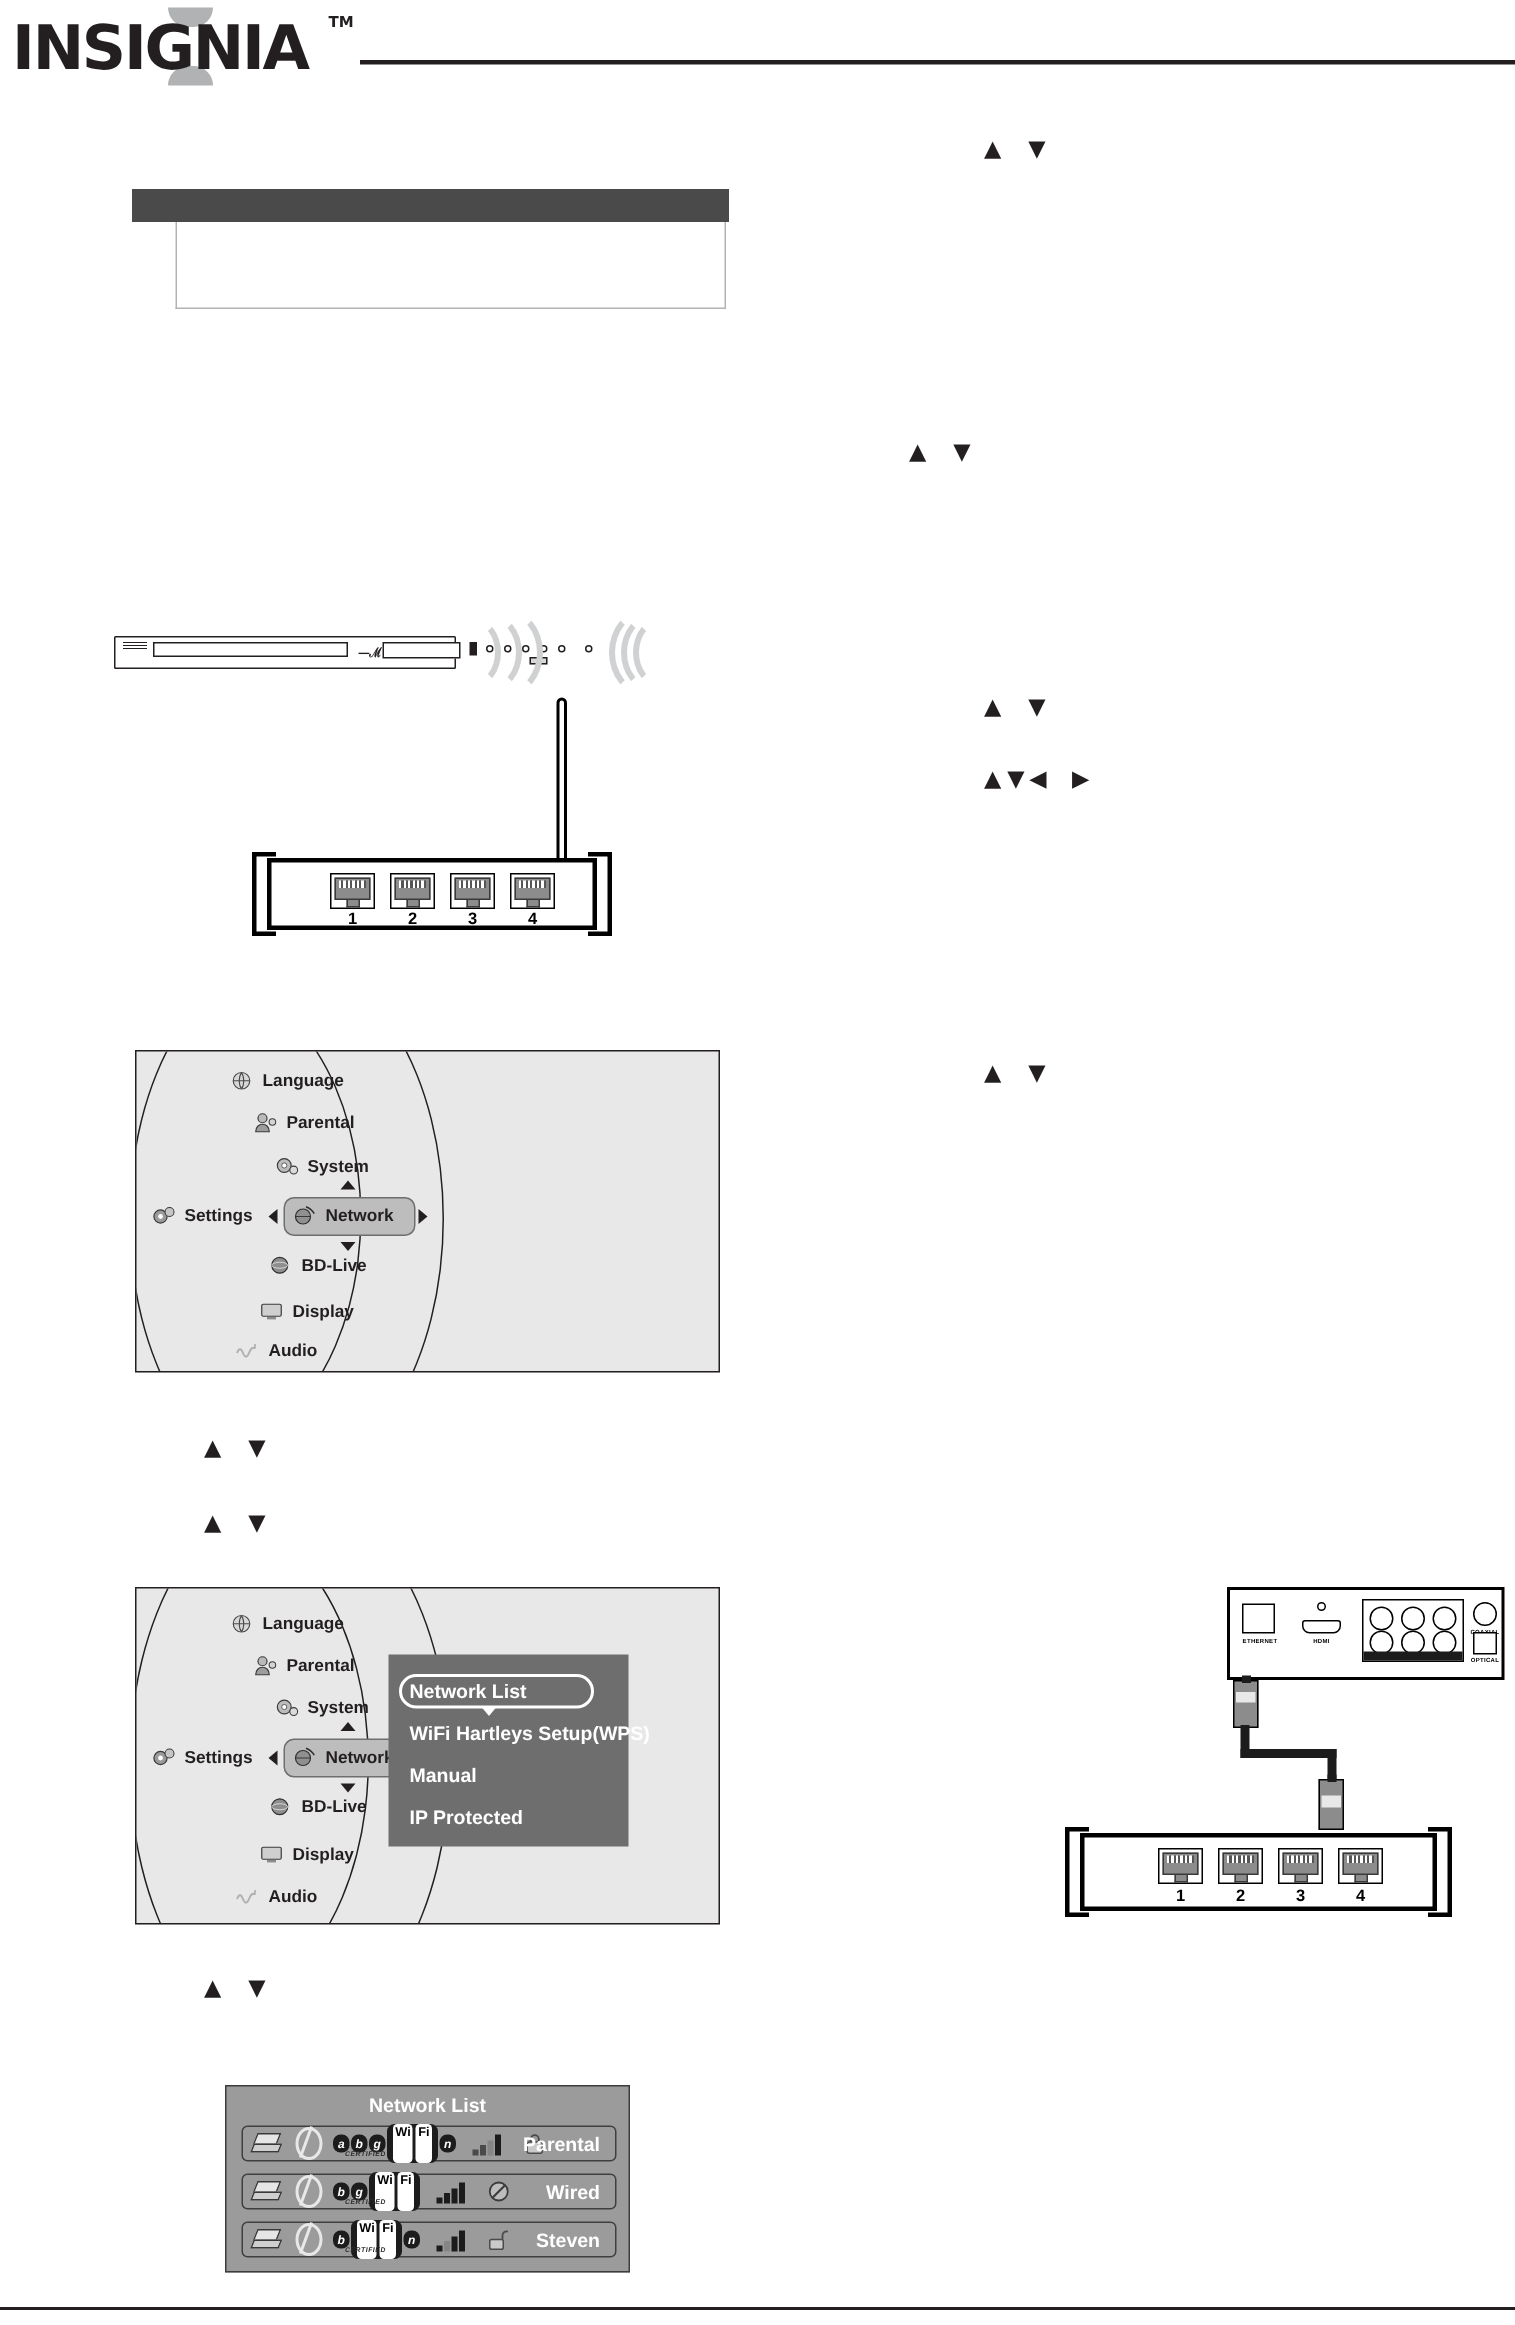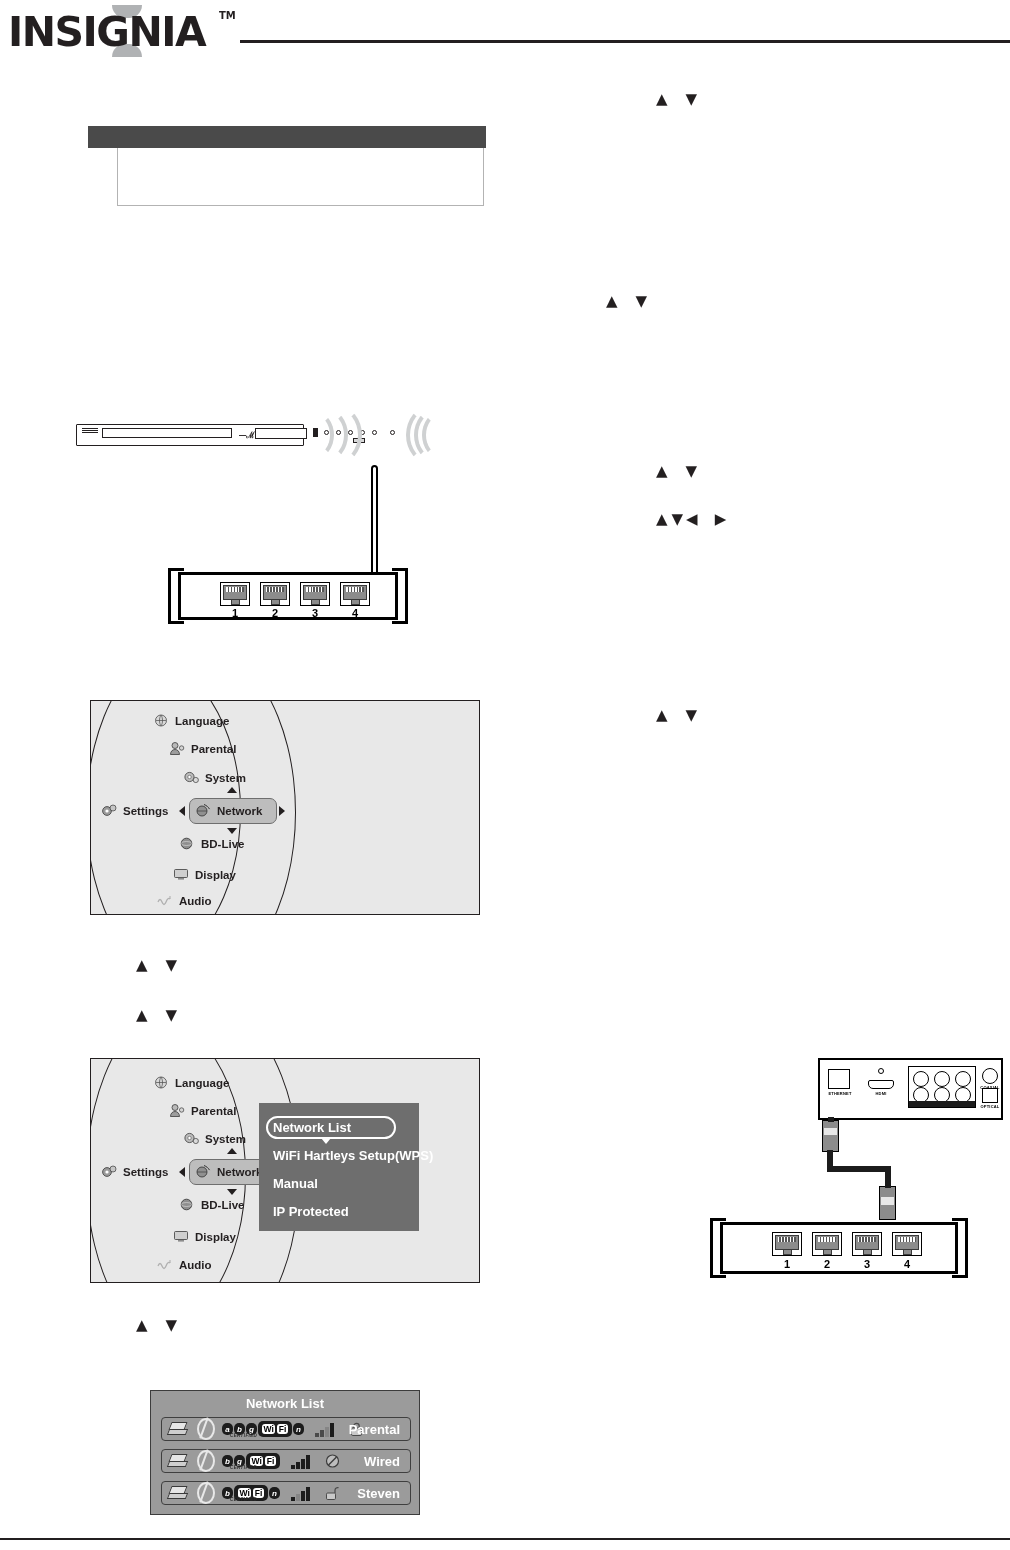--- a/index.html
+++ b/index.html
@@ -242,22 +242,22 @@
     margin-left:7px;height:14px;display:flex;align-items:center;
     position:relative;
   }
   .wifi-badge .seg{
     height:12px;background:#1c1c1c;color:#ffffff;font-size:8px;font-weight:bold;
     display:flex;align-items:center;justify-content:center;padding:0 2px;
     border-radius:5px;margin-right:1px;min-width:7px;
     font-family:"Liberation Sans", sans-serif;
   }
   .wifi-badge .wifitxt{
-    height:16px;background:#1c1c1c;color:#fff;font-size:8.5px;font-weight:bold;
-    display:flex;align-items:center;padding:0 3px;border-radius:5px;margin-right:1px;
+    height:26px;background:#1c1c1c;color:#fff;font-size:8.5px;font-weight:bold;
+    display:flex;padding:0 3px;border-radius:5px;margin-right:1px;
   }
   .wifi-badge .wifitxt em{
     font-style:normal;background:#fff;color:#000;border-radius:3px;padding:0 1.5px;margin:0 1px;
   }
   .wifi-cert{
     position:absolute;left:8px;top:11px;font-size:4.5px;color:#2b2b2b;
     letter-spacing:.4px;font-weight:bold;
   }
   .bars{margin-left:10px;width:24px;height:16px;position:relative;}
   .bars i{position:absolute;bottom:0;width:4px;display:block;}

